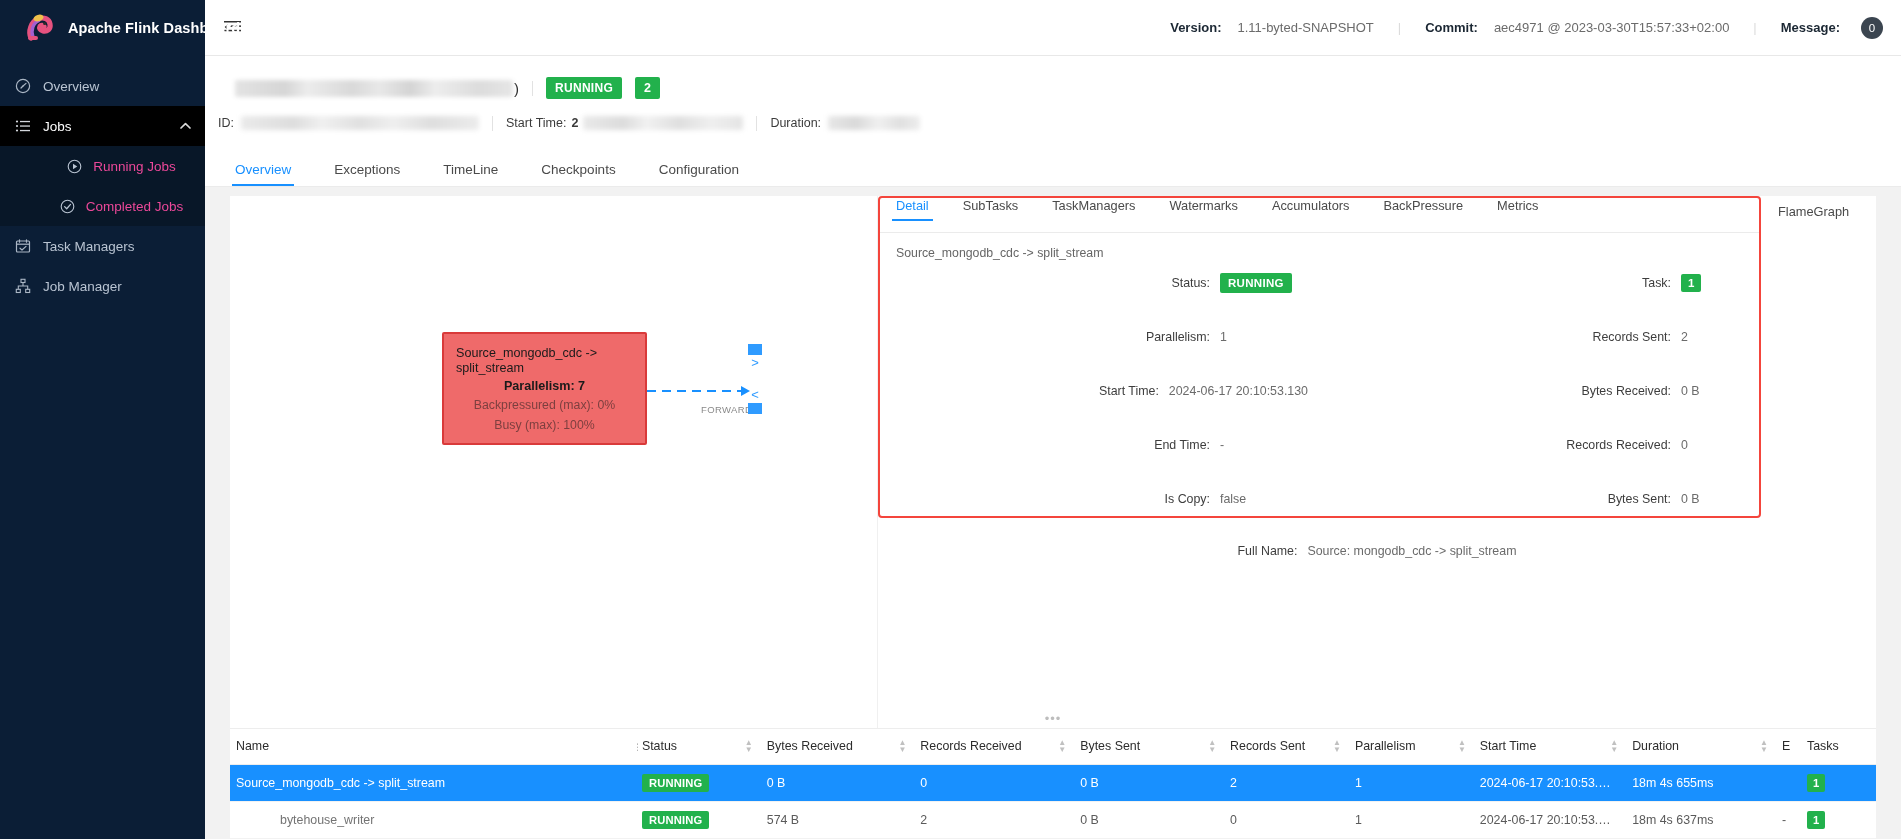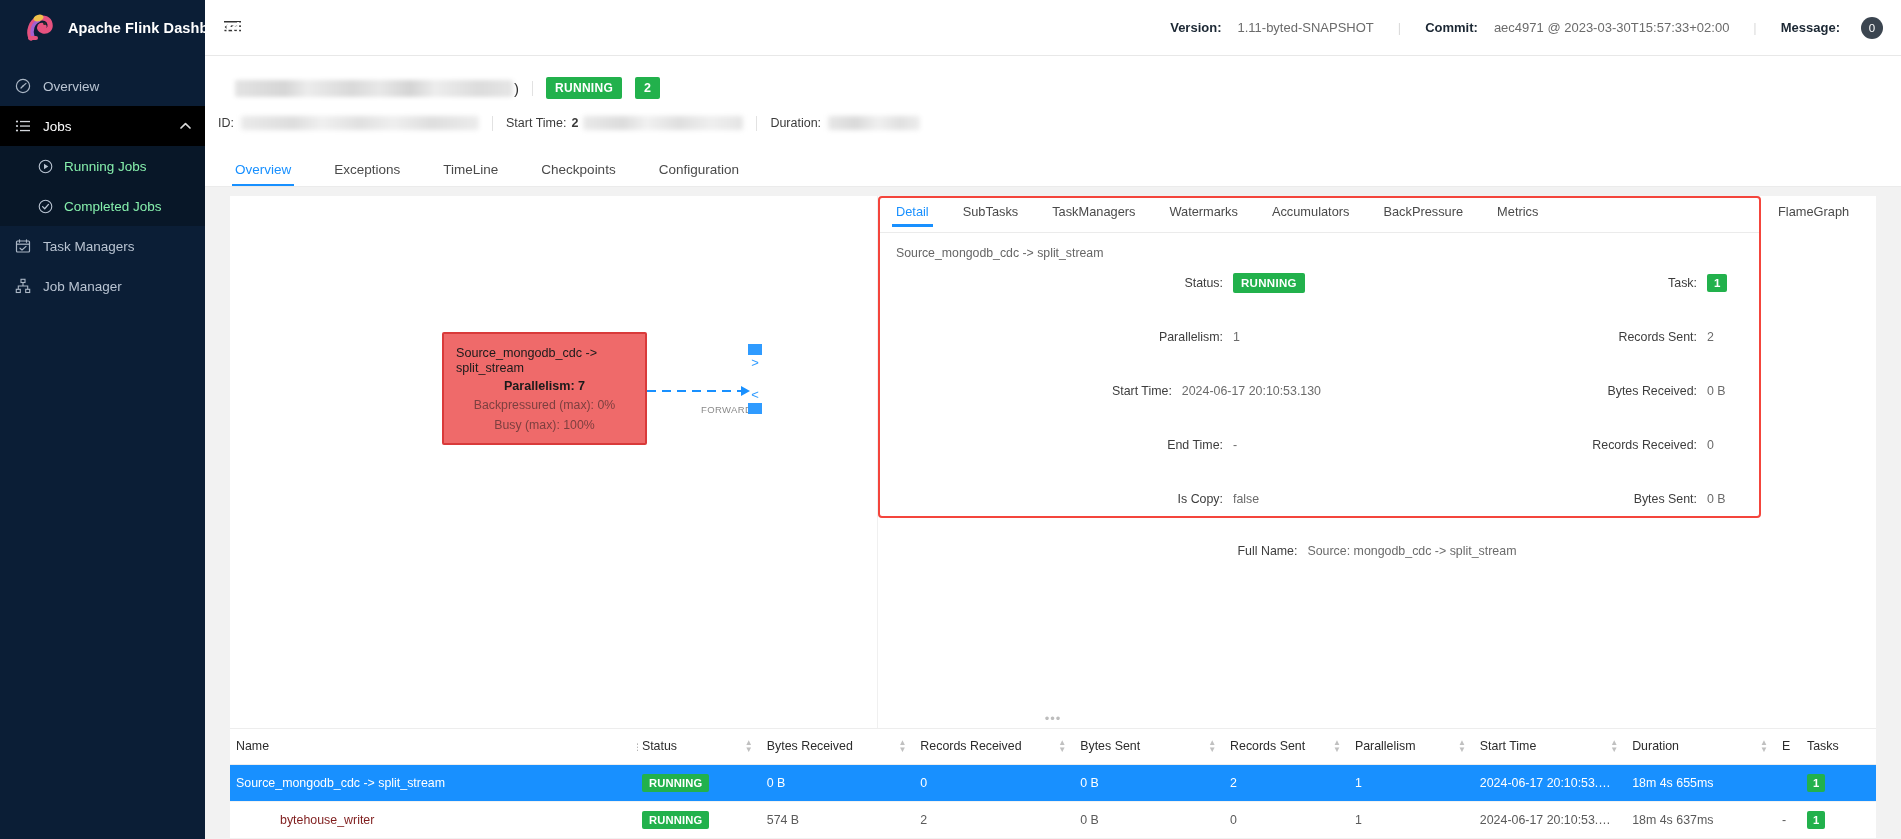--- a/index.html
+++ b/index.html
@@ -38,21 +38,21 @@
   }
   .nav-item.active { background: #000000; color: #ffffff; }
   .nav-item .ic { width: 17px; height: 17px; display: inline-flex;
      align-items: center; justify-content: center; opacity: .92; }
   .nav-item .lbl { flex: 1; }
   .nav-item .chev { margin-right: 14px; font-size: 10px; opacity: .85; }
   .submenu { background: #081728; }
   .sub-item {
     height: 40px; display: flex; align-items: center;
     padding-left: 38px; gap: 11px;
-    font-size: 13.5px; color: #86efac; cursor: pointer;
+    font-size: 13.5px; color: #ec4899; cursor: pointer; justify-content: center;
   }
   .sub-item .ic { width: 15px; height: 15px; display: inline-flex;
     align-items: center; justify-content: center; }
 
   
   .main { flex: 1; height: 839px; display: flex; flex-direction: column;
           background: #f2f2f2; min-width: 0; }
   .topbar {
     height: 56px; background: #ffffff; border-bottom: 1px solid #e8e8e8;
     display: flex; align-items: center; padding: 0 18px 0 16px;
@@ -140,31 +140,31 @@
   .mini-box { width: 14px; height: 11px; background: #2f9bff; }
   .mini-gap { height: 16px; }
   .mini-chev { color: #2f9bff; font-size: 13px; text-align: center; line-height: 16px; }
 
   .detailpane { flex: 1; position: relative; min-width: 0; }
   .redbox {
     position: absolute; left: 0px; top: 0px; width: 883px; height: 322px;
     border: 2.5px solid #f4453c; border-radius: 4px;
     background: #fff; z-index: 5;
   }
-  .dtabs { display: flex; align-items: center; height: 35px;
+  .dtabs { display: flex; align-items: flex-start; height: 35px;
      border-bottom: 1px solid #ebebeb; padding-left: 16px; }
   .dtab { font-size: 12.8px; color: #4a4a4a; padding-bottom: 8px;
      margin-right: 34px; cursor: pointer; position: relative; white-space: nowrap; }
   .dtab.active { color: #1890ff; }
   .dtab.active::after { content:''; position:absolute; left:-4px; right:-4px;
      bottom:0; height:2.5px; background:#1890ff; }
   .flamegraph-tab { position: absolute; left: 900px; top: 8px;
      font-size: 12.8px; color: #4a4a4a; cursor: pointer; z-index: 6; }
   .dsub { font-size: 12.3px; color: #666; padding: 13px 0 0 16px; }
-  .kvgrid { padding: 16px 10px 0 0; margin-left: 13px; }
+  .kvgrid { padding: 16px 36px 0 0; margin-left: 13px; }
   .kvrow { display: flex; height: 54px; align-items: flex-start; }
   .kvhalf { width: 50%; display: flex; align-items: center; padding-right: 8px;
      justify-content: flex-end; }
   .kvhalf.left { padding-right: 0; }
   .kvk { font-size: 12.4px; color: #3d3d3d; white-space: nowrap; }
   .kvv { font-size: 12.4px; color: #6b6b6b; margin-left: 10px; white-space: nowrap;
      min-width: 88px; }
   .kvv.right-narrow { min-width: 34px; }
   .kvv .mini-green {
     background: #22b14c; color: #fff; font-weight: bold; font-size: 11.5px;
@@ -188,21 +188,21 @@
     background: #fff; white-space: nowrap; position: relative;
   }
   table.vtable th .sorter { position: absolute; right: 8px; top: 50%;
     transform: translateY(-50%); color: #c0c0c0; font-size: 8px; line-height: 7px; }
   table.vtable td {
     font-size: 12.4px; color: #5a5a5a; padding: 9px 10px 9px 6px;
     height: 35px; border-bottom: 1px solid #f2f2f2; white-space: nowrap;
     overflow: hidden; text-overflow: ellipsis;
   }
   tr.sel td { background: #1890ff; color: #fff; }
-  td a { color: #7f1d1d; text-decoration: none; padding-left: 44px; }
+  td a { color: #737373; text-decoration: none; padding-left: 44px; }
   .td-name { padding-left: 6px !important; }
   .cell-green {
     background: #22b14c; color: #fff !important; font-weight: bold;
     font-size: 11.2px; padding: 3px 7px; border-radius: 2px;
     display: inline-block; letter-spacing: .2px;
   }
   .cell-task {
     background: #22b14c; color: #fff !important; font-weight: bold;
     font-size: 11.2px; padding: 3px 6px; border-radius: 2px; display: inline-block;
   }

